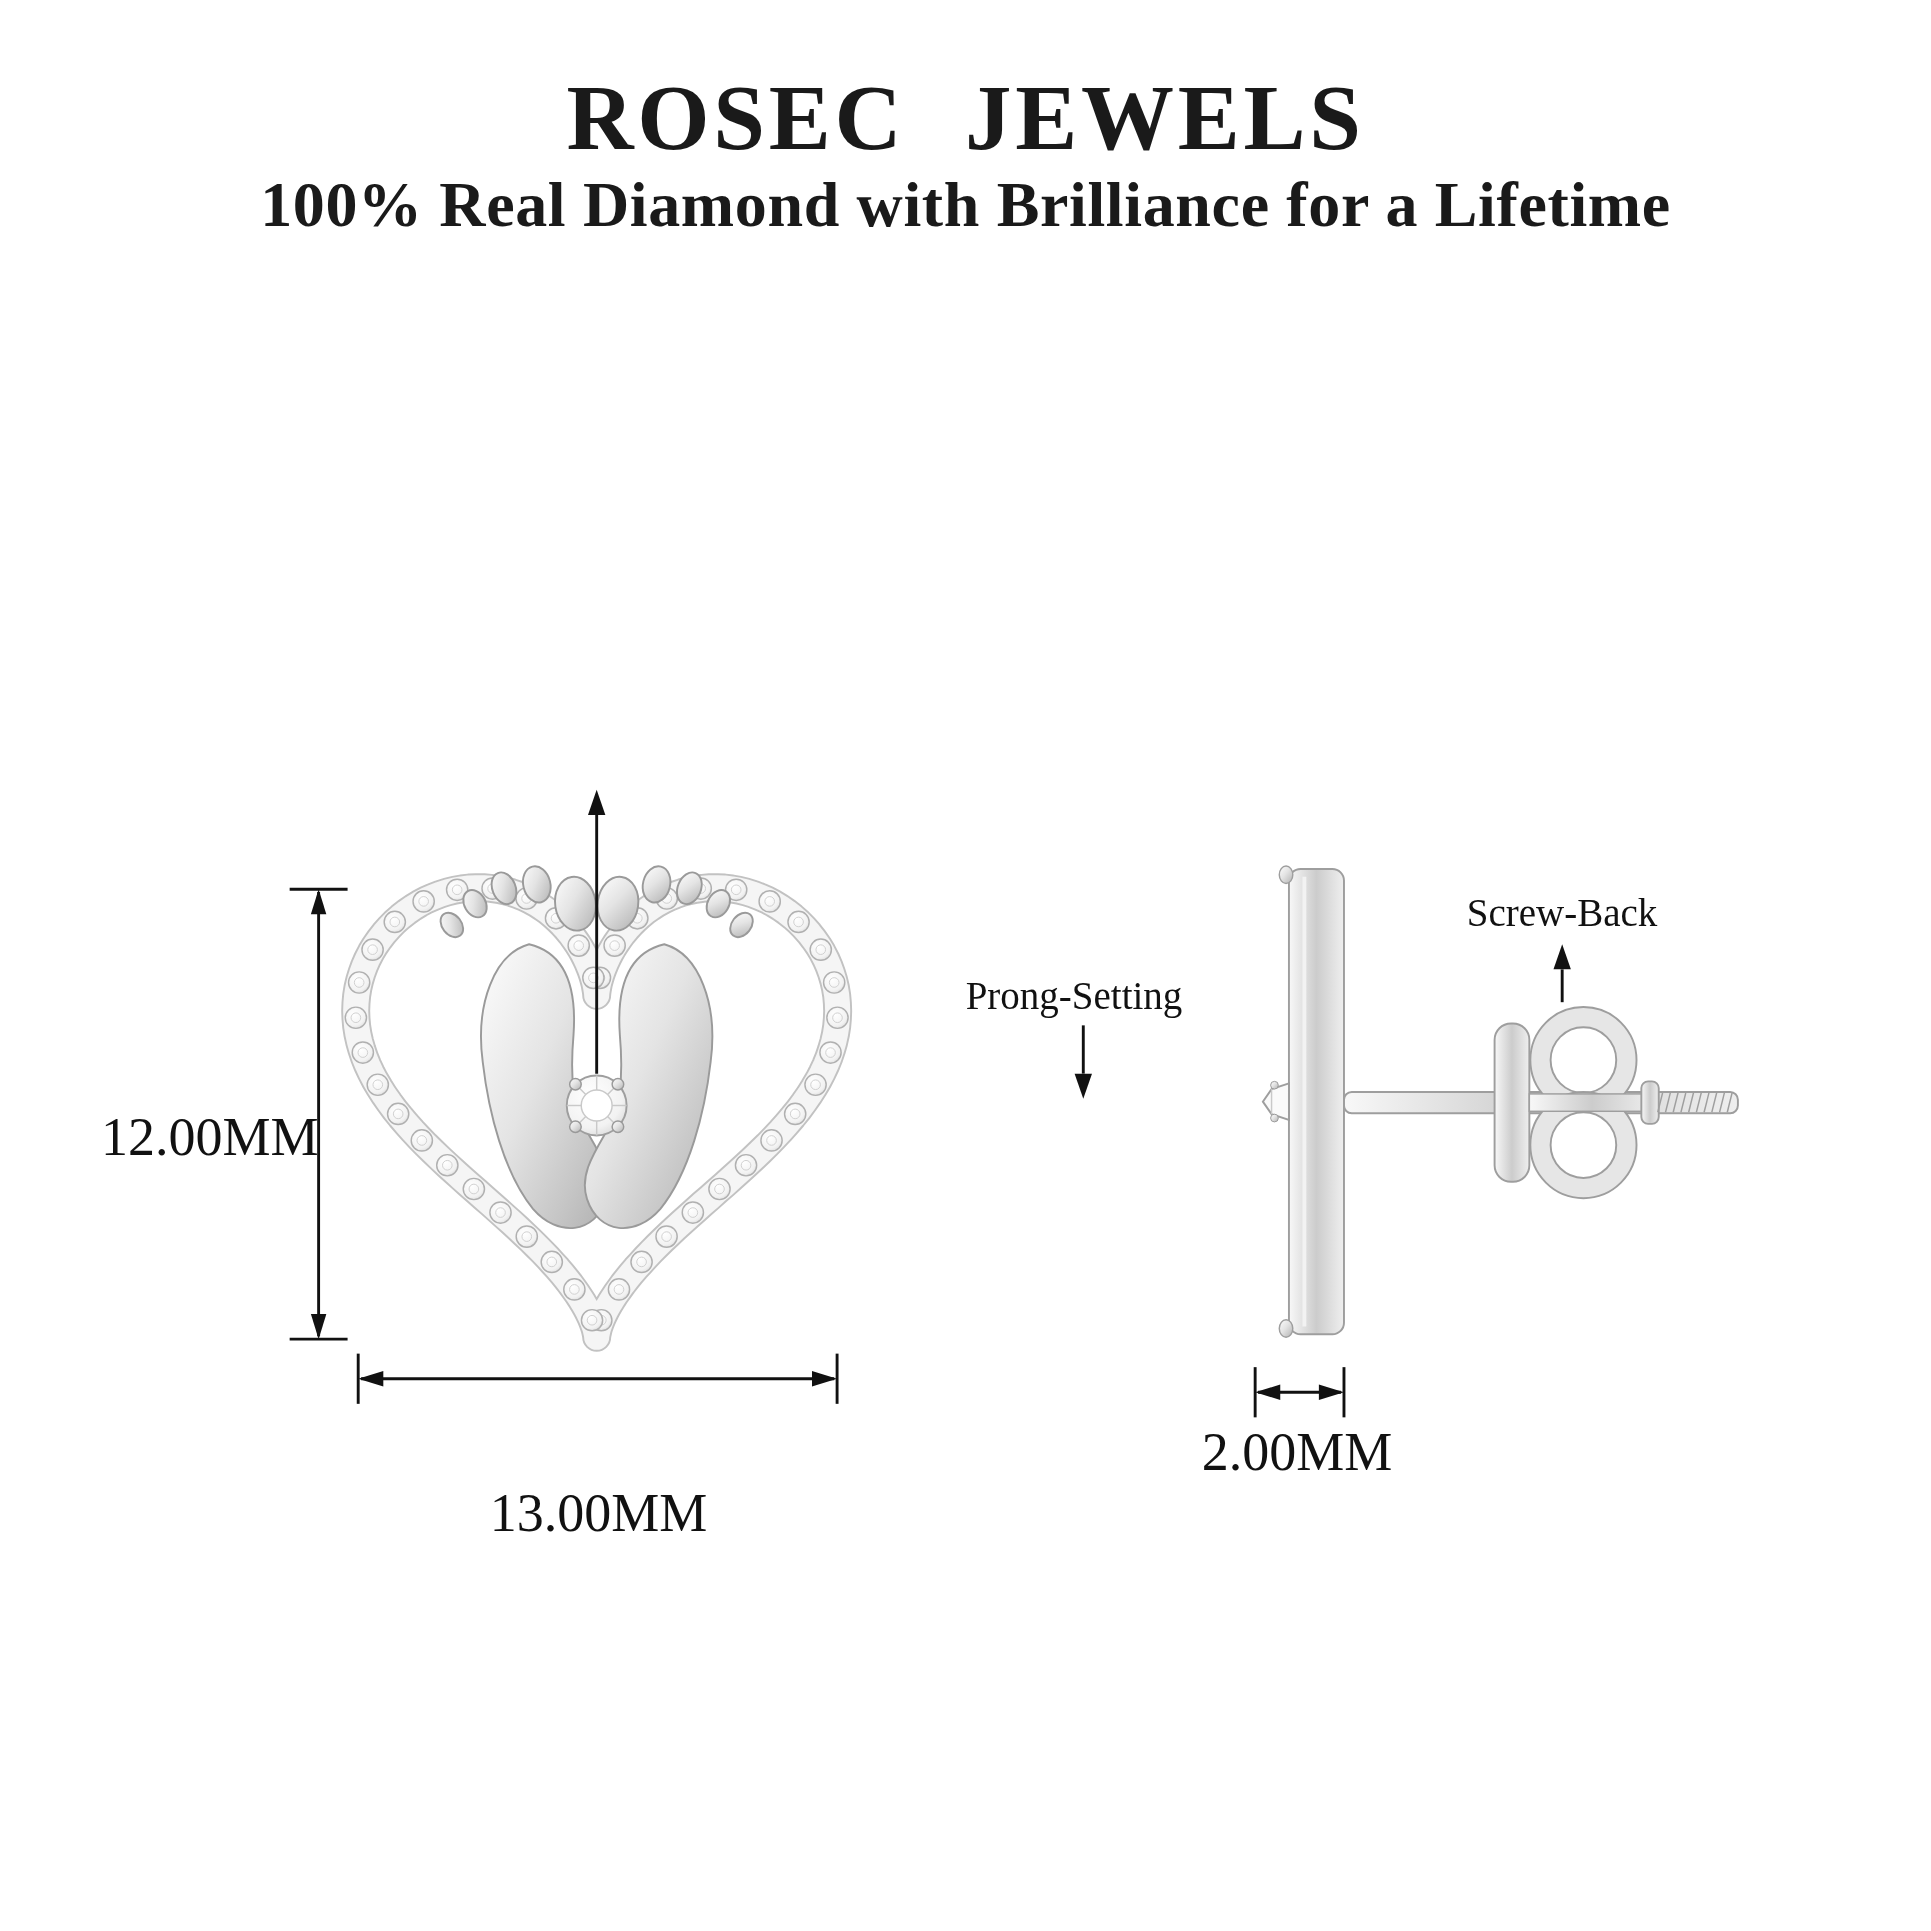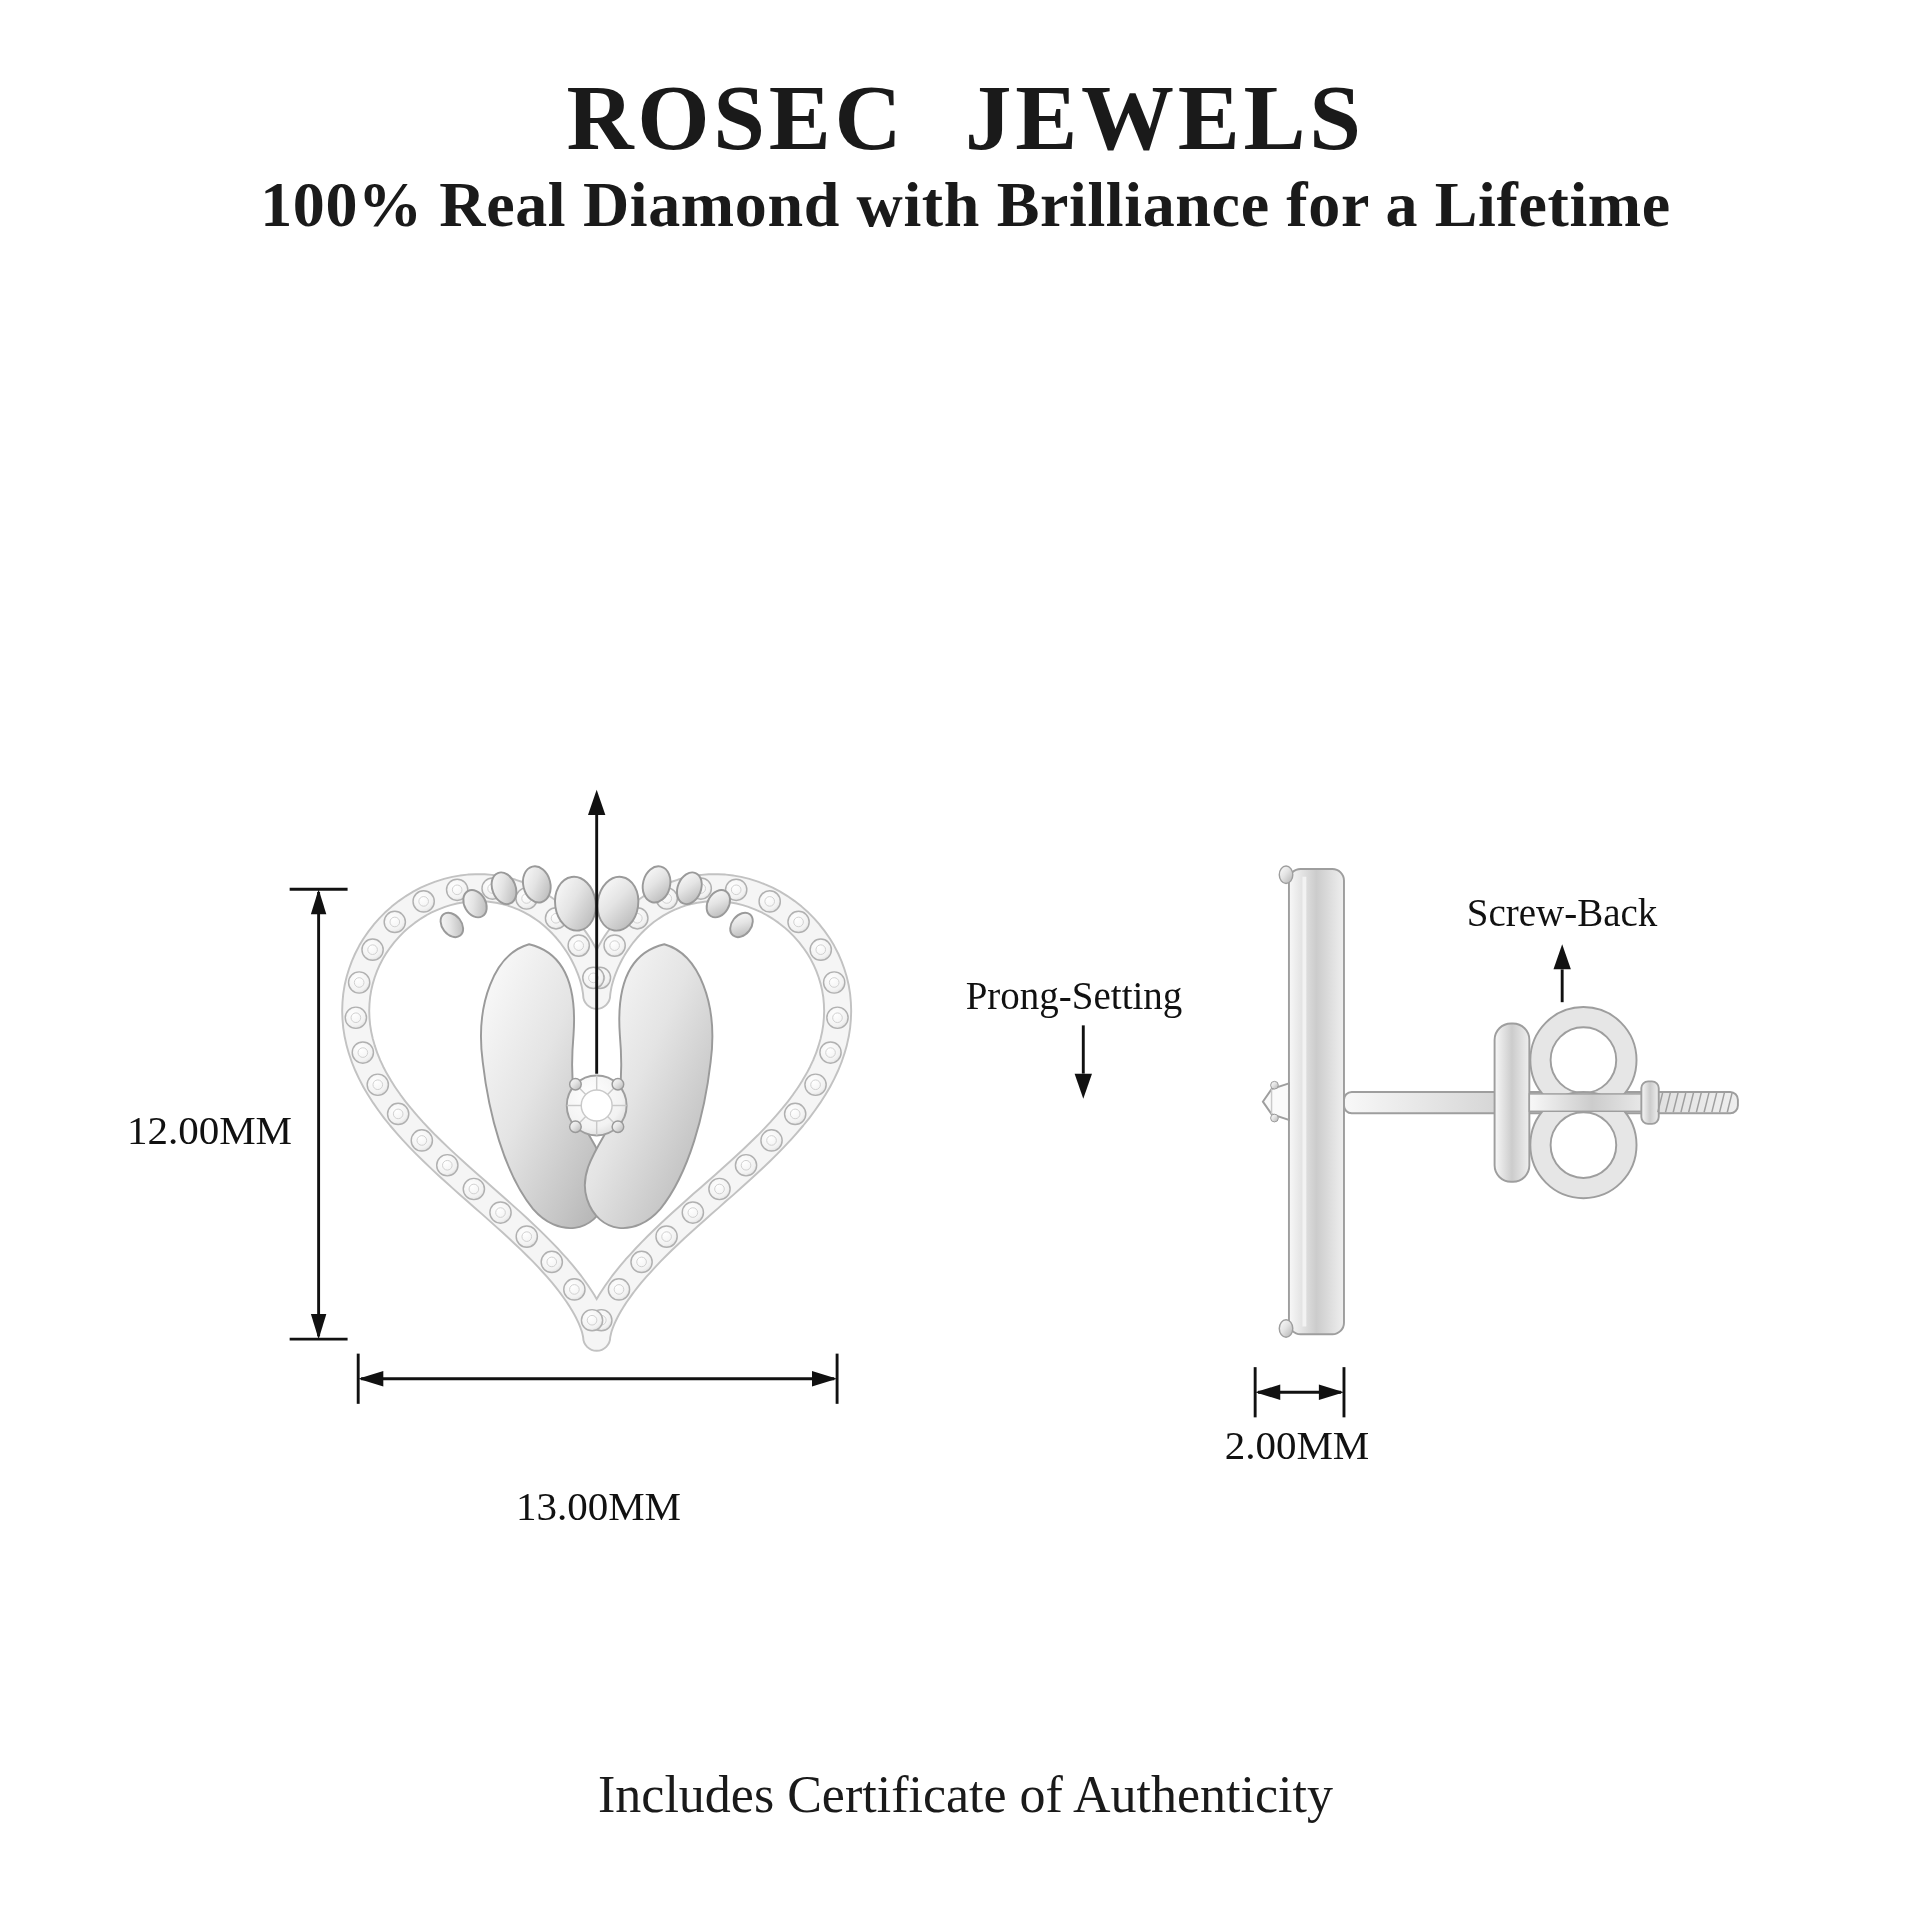--- a/index.html
+++ b/index.html
@@ -13,21 +13,21 @@
     font-size:93px;font-weight:700;letter-spacing:0.04em;word-spacing:0.35em;color:#1a1a1a;
   }
   .subtitle{
     position:absolute;top:168px;left:0;right:0;text-align:center;
     font-size:64px;font-weight:700;letter-spacing:0.01em;color:#1a1a1a;
   }
   .ann{
     position:absolute;left:480px;top:691px;width:444px;text-align:left;
     font-size:39px;line-height:1.18;color:#111;
   }
-  .label{position:absolute;font-size:41px;color:#111;text-align:center;}
+  .label{position:absolute;font-size:54px;color:#111;text-align:center;}
   .label.h{left:101px;top:1106px;width:217px;}
   .label.w{left:444px;top:1482px;width:309px;}
   .label.t{left:1186px;top:1421px;width:222px;}
   .label.prong{left:929px;top:973px;width:290px;font-size:39px;}
   .label.screw{left:1421px;top:890px;width:282px;font-size:39px;}
   .footer{
     position:absolute;top:1765px;left:0;right:0;text-align:center;
     font-size:52px;color:#1a1a1a;
   }
 </style>
@@ -282,15 +282,14 @@
   <div class="title">ROSEC JEWELS</div>
   <div class="subtitle">100% Real Diamond with Brilliance for a Lifetime</div>
 
 
   <div class="label h">12.00MM</div>
   <div class="label w">13.00MM</div>
   <div class="label prong">Prong-Setting</div>
   <div class="label screw">Screw-Back</div>
   <div class="label t">2.00MM</div>
 
-  <div class="footer">Includes Certificate of Authenticity</div>
 </div>
 
 
 </body></html>

